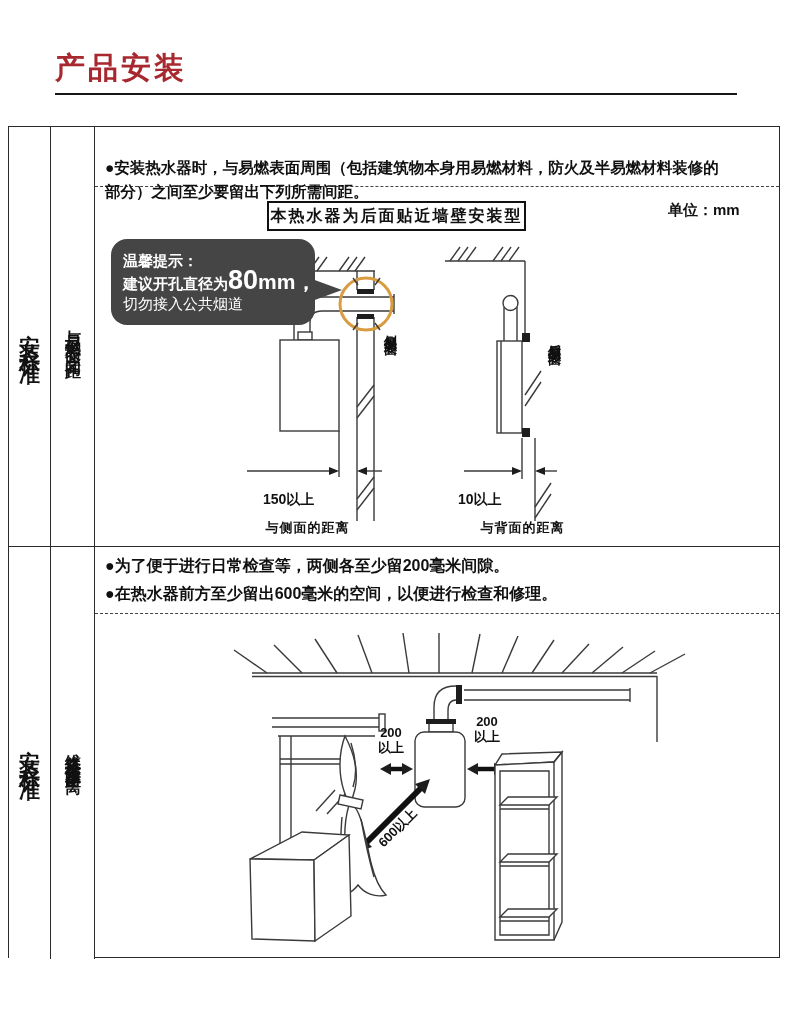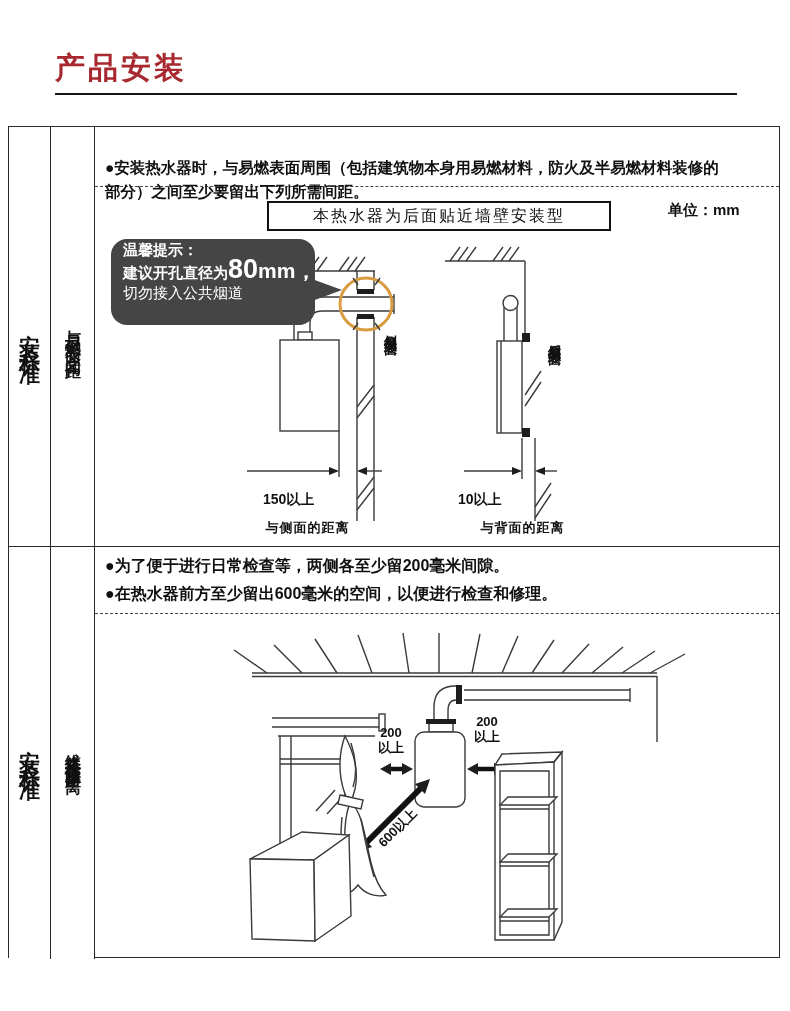--- a/index.html
+++ b/index.html
@@ -24,25 +24,25 @@
   .v-topic{font-size:16px;letter-spacing:5px;}
   .v-topic2{font-size:16px;letter-spacing:3px;}
 
   
   .bullets{position:absolute;left:0;top:0;width:100%;box-sizing:border-box;padding:5px 0 0 10px;border-bottom:1.5px dashed #444;color:#101010;font-weight:600;}
   .bullets1{height:60px;font-size:15.5px;line-height:1.55;}
   .bullets1 .btxt{width:615px;margin-top:24px;}
   .bullets2{height:67px;font-size:16px;line-height:1.75;}
 
   
-  .banner{position:absolute;left:172px;top:74px;width:344px;height:30px;border:2.5px solid #111;box-sizing:border-box;display:flex;align-items:center;justify-content:center;font-size:16px;font-weight:normal;letter-spacing:2px;color:#111;background:#fff;}
+  .banner{position:absolute;left:172px;top:74px;width:259px;height:30px;border:2.5px solid #111;box-sizing:border-box;display:flex;align-items:center;justify-content:center;font-size:16px;font-weight:bold;letter-spacing:2px;color:#111;background:#fff;}
   .unit{position:absolute;left:548px;top:74px;font-size:15px;font-weight:bold;color:#111;margin-left:25px;}
 
   
-  .tip{position:absolute;left:16px;top:112px;width:204px;height:86px;background:#454545;border-radius:16px;color:#fff;padding:1px 12px;box-sizing:border-box;z-index:3;}
+  .tip{position:absolute;left:16px;top:112px;width:204px;height:86px;background:#454545;border-radius:16px;color:#fff;padding:12px 12px;box-sizing:border-box;z-index:3;}
   .tip:after{content:"";position:absolute;right:-27px;top:40px;width:0;height:0;border-top:11px solid transparent;border-bottom:11px solid transparent;border-left:30px solid #454545;}
   .tip .l1{font-size:15px;font-weight:bold;line-height:20px;}
   .tip .l2{font-size:15px;font-weight:bold;line-height:18px;white-space:nowrap;}
   .tip .l2 .big{font-size:27px;}
   .tip .l2 .unit2{font-size:21px;}
   .tip .l3{font-size:15px;font-weight:normal;line-height:22px;}
 
   
   .dlabel{position:absolute;color:#111;font-weight:bold;}
   .wall-label{font-size:13px;letter-spacing:2px;}

